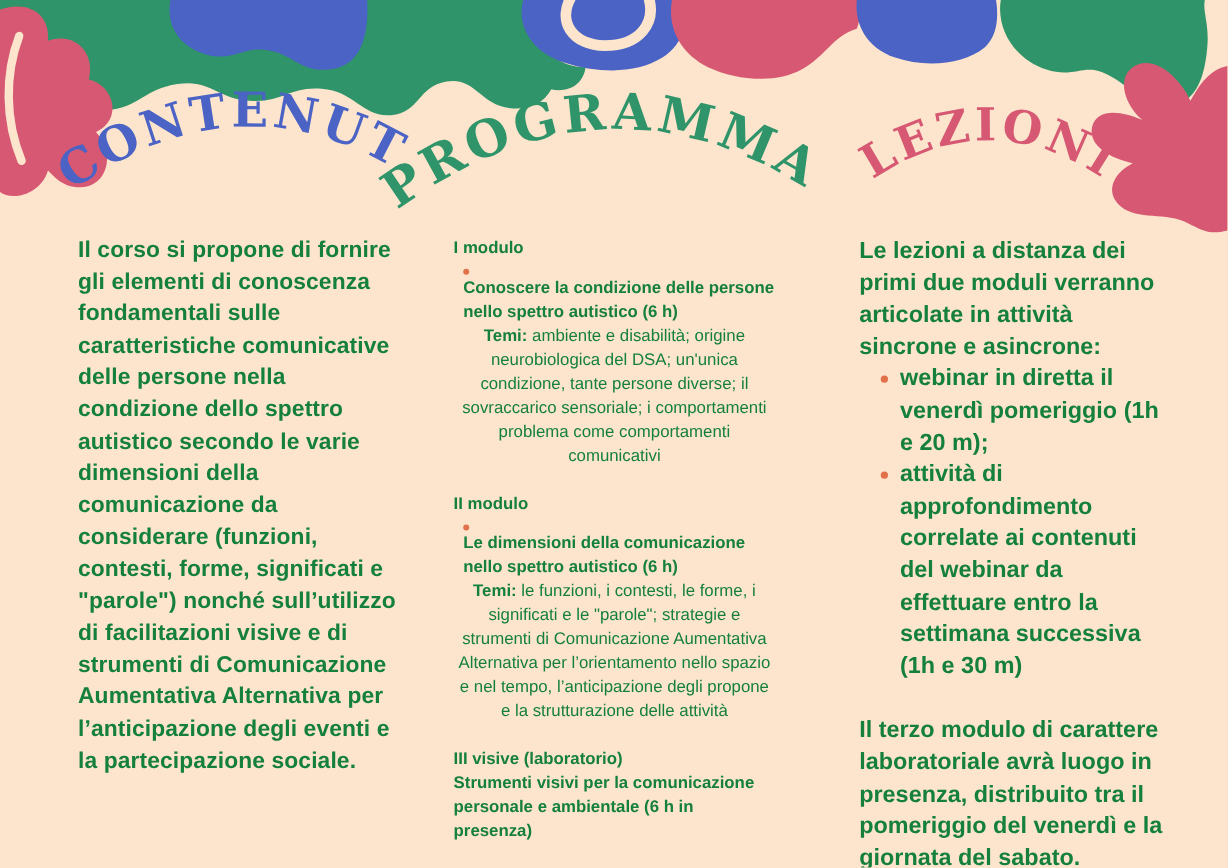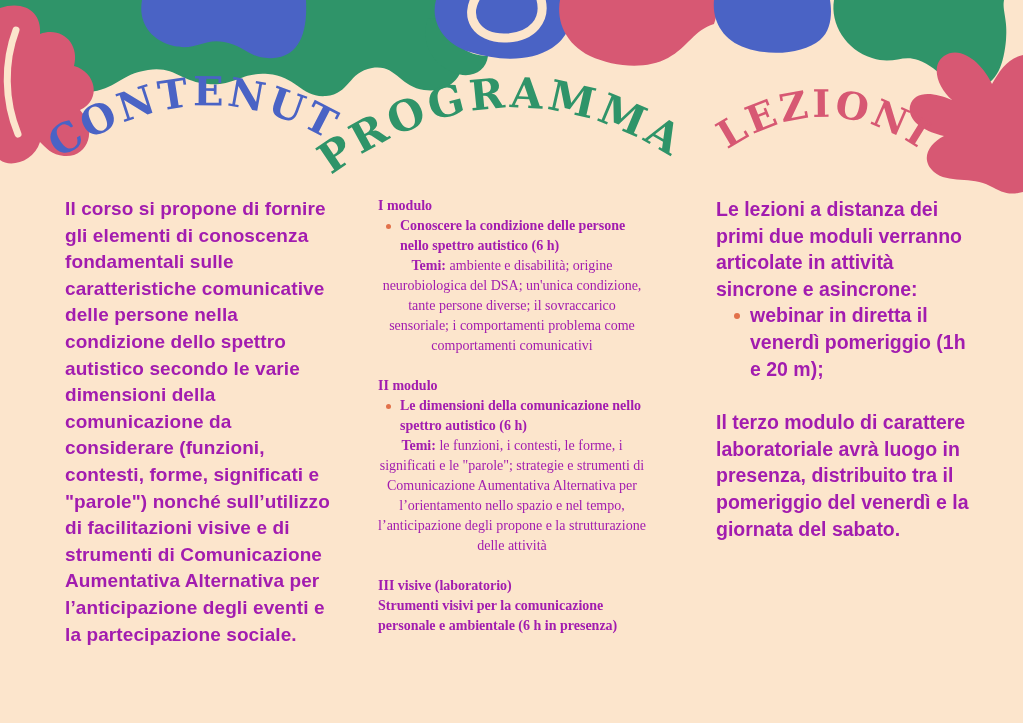--- a/index.html
+++ b/index.html
@@ -7,32 +7,32 @@
     width:1023px;height:723px;
     background:#fce5cc;
     overflow:hidden;
     font-family:"Liberation Sans", sans-serif;
     position:relative;
   }
   .page{position:absolute;inset:0;width:1023px;height:723px;}
   .header-decor{position:absolute;top:0;left:0;width:1023px;height:235px;}
   .arc-title{font-family:"DejaVu Serif", serif;font-weight:700;}
 
-  .col{position:absolute;top:196px;color:#a21caf;}
+  .col{position:absolute;top:196px;color:#15803d;}
   .col-contenuti{left:65px;width:276px;}
   .col-contenuti p{
     margin:0;font-size:19px;line-height:26.6px;font-weight:600;letter-spacing:.1px;
   }
 
   .col-programma{left:378px;width:282px;font-size:14px;line-height:20px;}
-  .col-programma .module{margin:0 14px 20px 0;font-family:Liberation Serif, serif;}
+  .col-programma .module{margin:0 14px 20px 0;}
   .mod-title{margin:0;font-weight:700;}
   .bullet-row{display:flex;align-items:flex-start;}
   .dot{flex:0 0 auto;border-radius:50%;background:#e2714a;}
-  .col-programma .bullet-row{padding-left:8px;font-weight:700;}
+  .col-programma .bullet-row{padding-left:8px;font-weight:700;flex-direction:column;}
   .col-programma .dot{width:5px;height:5px;margin:8px 9px 0 0;}
   .temi{margin:0;font-weight:400;text-align:center;}
   .temi strong{font-weight:700;}
   .mod-sub{margin:0;font-weight:700;}
 
   .col-lezioni{left:716px;width:260px;font-size:19.5px;line-height:26.6px;font-weight:600;}
   .col-lezioni p{margin:0;}
   .col-lezioni .bullets{margin:0 0 0 0;padding-left:18px;}
   .col-lezioni .dot{width:6px;height:6px;margin:11px 10px 0 0;}
   .col-lezioni .outro{margin-top:27px;}
@@ -111,17 +111,21 @@
 
   </section>
 
   <section class="col col-lezioni">
     <p>Le lezioni a distanza dei primi due moduli verranno articolate in attività sincrone e asincrone:</p>
     <div class="bullets">
       <div class="bullet-row">
         <span class="dot"></span>
         <span>webinar in diretta il venerdì pomeriggio (1h e 20 m);</span>
       </div>
+      <div class="bullet-row">
+        <span class="dot"></span>
+        <span>attività di approfondimento correlate ai contenuti del webinar da effettuare entro la settimana successiva (1h e 30 m)</span>
+      </div>
     </div>
     <p class="outro">Il terzo modulo di carattere laboratoriale avrà luogo in presenza, distribuito tra il pomeriggio del venerdì e la giornata del sabato.</p>
   </section>
 
 </div>
 
 </body></html>

